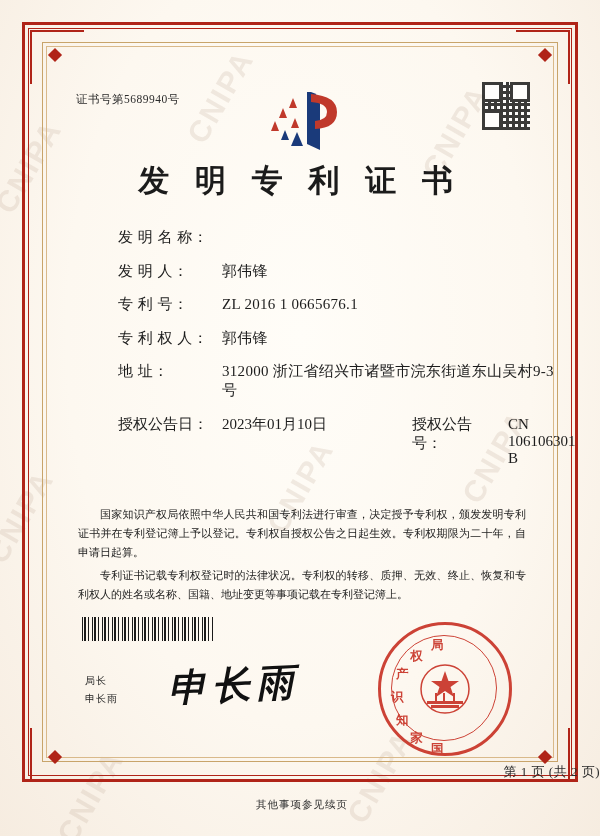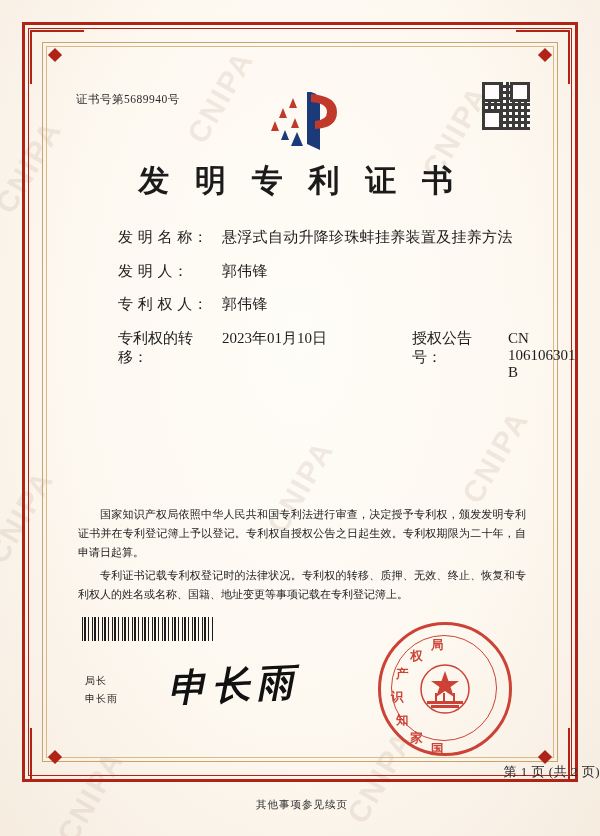--- a/index.html
+++ b/index.html
@@ -342,32 +342,39 @@
       <path d="M40 42 L44 52 L36 52 Z" fill="#1a3a7a"></path>
       <path d="M52 44 L58 58 L46 58 Z" fill="#1a3a7a"></path>
     </svg>
   </div>
 
   <div class="title">发 明 专 利 证 书</div>
 
   <div class="fields">
     <div class="row">
       <div class="label">发 明 名 称：</div>
-      <div class="value">悬浮式自动升降珍珠蚌挂养装置及挂养方法</div>
     </div>
     <div class="row">
       <div class="label">发 明 人：</div>
       <div class="value">郭伟锋</div>
     </div>
     <div class="row">
+      <div class="label">专 利 号：</div>
+      <div class="value">ZL 2016 1 0665676.1</div>
+    </div>
+    <div class="row">
       <div class="label">专 利 权 人：</div>
       <div class="value">郭伟锋</div>
     </div>
+    <div class="row">
+      <div class="label">地        址：</div>
+      <div class="value">312000 浙江省绍兴市诸暨市浣东街道东山吴村9-3号</div>
+    </div>
     <div class="row-inline">
-      <div class="label-2">专利权的转移：</div>
+      <div class="label-2">授权公告日：</div>
       <div class="value-2">2023年01月10日</div>
       <div class="label-3">授权公告号：</div>
       <div class="value-3">CN 106106301 B</div>
     </div>
   </div>
 
   <div class="paras">
     <p>国家知识产权局依照中华人民共和国专利法进行审查，决定授予专利权，颁发发明专利证书并在专利登记簿上予以登记。专利权自授权公告之日起生效。专利权期限为二十年，自申请日起算。</p>
     <p>专利证书记载专利权登记时的法律状况。专利权的转移、质押、无效、终止、恢复和专利权人的姓名或名称、国籍、地址变更等事项记载在专利登记簿上。</p>
   </div>

